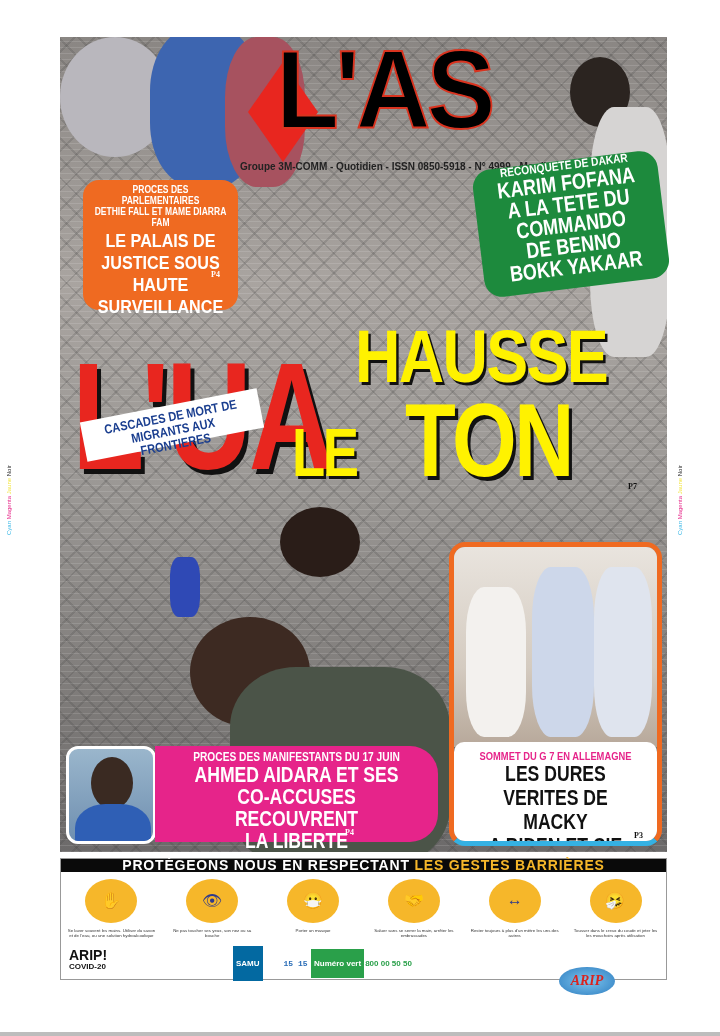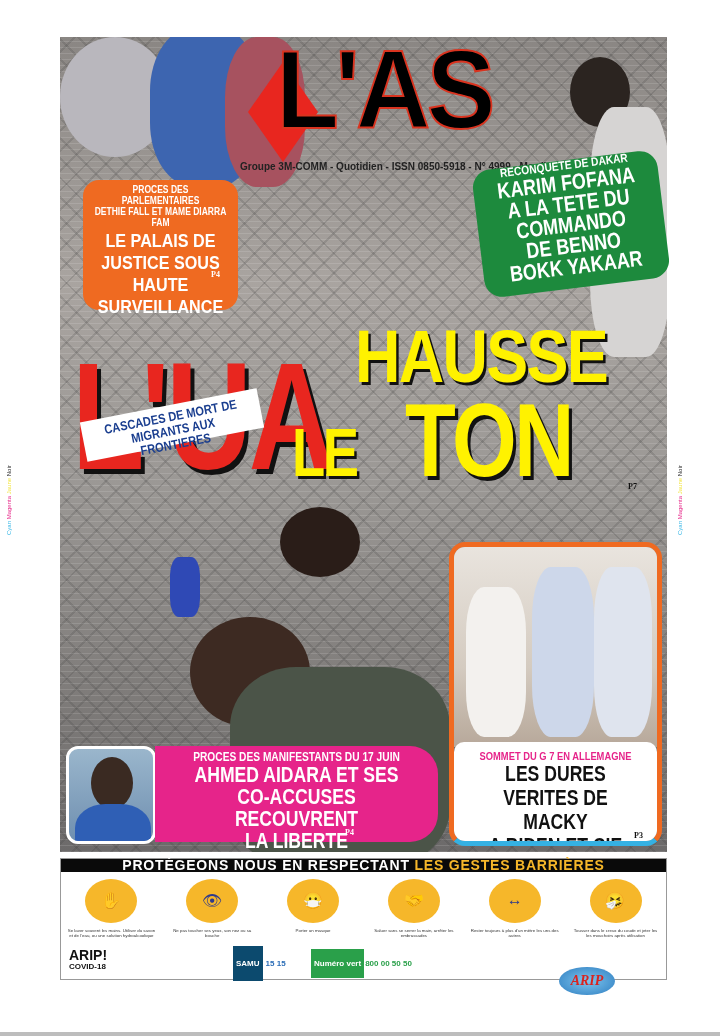--- a/index.html
+++ b/index.html
@@ -67,22 +67,22 @@
   .banner-bar { height: 13px; background: #0a0a0a; color: #fff; font-size: 14px; font-weight: 700; text-align: center; line-height: 13px; letter-spacing: 0.8px; }
   .banner-bar .hl { color: #f6b72a; }
   .gestures { position: absolute; top: 20px; left: 0; width: 100%; display: flex; justify-content: space-around; }
   .gesture { width: 88px; text-align: center; }
   .gesture .circ { width: 52px; height: 44px; margin: 0 auto; border-radius: 50%; background: #f6b72a; position: relative; }
   .gesture .circ span { position: absolute; left: 0; right: 0; top: 12px; font-size: 16px; color: #2e3a8c; }
   .gesture .cap { font-size: 4.4px; color: #333; margin-top: 5px; line-height: 5px; }
   .stop { position: absolute; left: 8px; top: 90px; font-weight: 900; font-size: 14px; line-height: 12px; color: #111; }
   .stop small { display: block; font-size: 8px; }
   .samu { position: absolute; left: 172px; top: 100px; font-size: 8px; font-weight: 700; }
-  .samu .lbl { background: #0c4a6e; color: #fff; padding: 13px 3px; }
-  .samu .num { color: #2a6db7; margin-left: 3px; }
+  .samu .lbl { background: #0369a1; color: #fff; padding: 13px 3px; }
+  .samu .num { color: #2a6db7; margin-left: 21px; font-family: Liberation Mono, monospace; }
   .vert { position: absolute; left: 250px; top: 100px; font-size: 8px; font-weight: 700; }
   .vert .lbl { background: #2aa04a; color: #fff; padding: 10px 3px; }
   .vert .num { color: #2aa04a; margin-left: 1px; }
   .arip { position: absolute; left: 498px; top: 88px; width: 56px; height: 28px; border-radius: 50%; background: radial-gradient(#7fc6ee, #2c7cc0); color: #d9231f; font-weight: 900; font-family: "Liberation Serif", serif; font-size: 14px; text-align: center; line-height: 28px; font-style: italic; margin-top: 20px; }
 
   .bottom-rule { position: absolute; left: 0; top: 1032px; width: 720px; height: 4px; background: #bdbdbd; }
 </style>
 </head>
 <body>
 
@@ -220,21 +220,21 @@
     </div>
     <div class="gesture">
       <div class="circ">
           <span>🤧</span>
         </div>
       <div class="cap">Tousser dans le creux du coude et jeter les les mouchoirs après utilisation</div>
     </div>
   </div>
   <div class="stop">
     <span>ARIP!</span>
-    <small>COVID-18</small>
+    <small>COVID-20</small>
   </div>
   <div class="samu">
     <span class="lbl">SAMU</span><span class="num">15 15</span>
   </div>
   <div class="vert">
     <span class="lbl">Numéro vert</span><span class="num">800 00 50 50</span>
   </div>
   <div class="arip">ARIP</div>
 </div>
 

